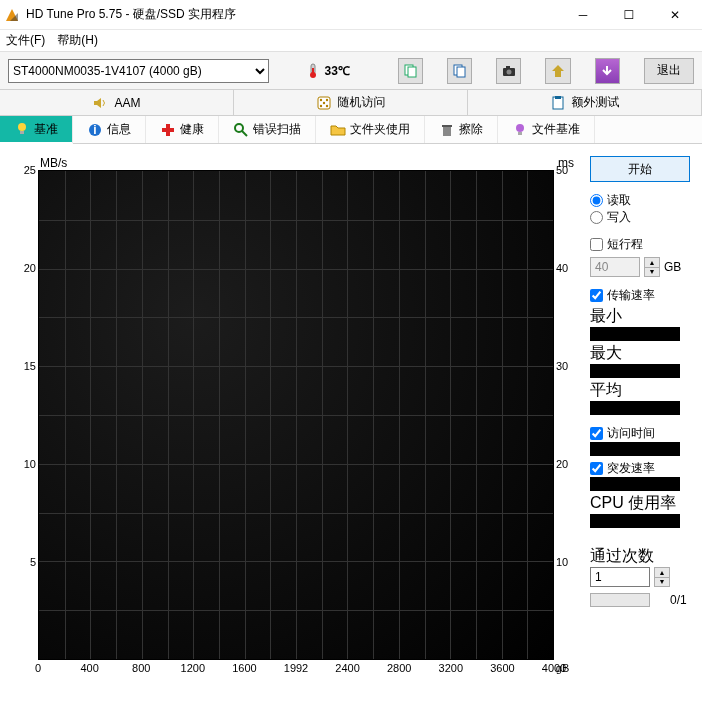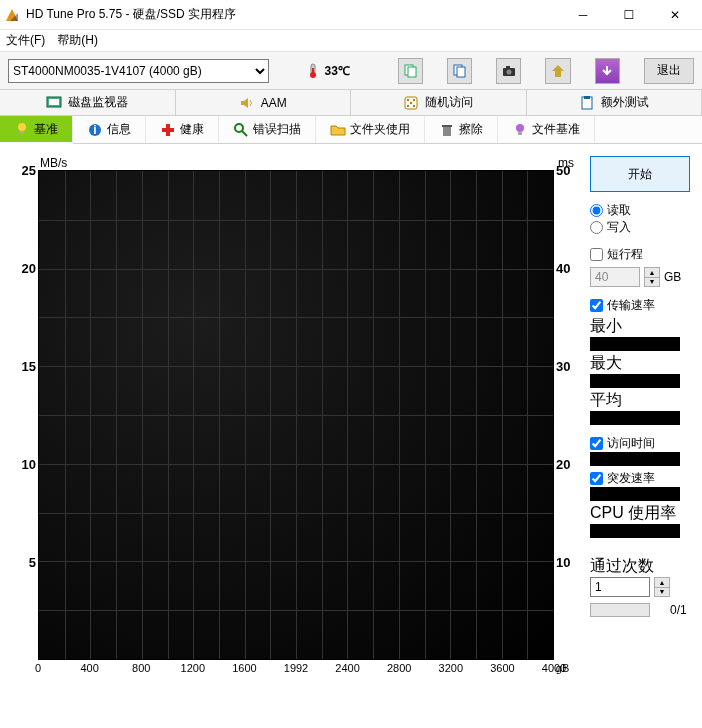--- a/index.html
+++ b/index.html
@@ -15,38 +15,38 @@
 .toolbar .temp { display: flex; align-items: flex-end; gap: 4px; margin-left: 12px; }
 .toolbar .temp b { font-weight: bold; }
 .toolbar .spacer { flex: 1; }
 .toolbar .iconbtn { width: 28px; height: 26px; border:1px solid #adadad; background:#e1e1e1; display:flex; align-items:center; justify-content:center; }
 .toolbar .iconbtn.purple { background: linear-gradient(#b666d2,#8a3fb5); color:#fff; }
 .toolbar .exit { width:56px; height:26px; border:1px solid #adadad; background:#e1e1e1; display:flex;align-items:center;justify-content:center; }
 .tabrow1 { height: 26px; display: flex; background:#f5f5f5; border-bottom: 1px solid #d0d0d0; }
 .tabrow1 .tab { flex:1; display:flex; align-items:center; justify-content:center; gap:6px; border-right:1px solid #d0d0d0; }
 .tabrow2 { height: 28px; display: flex; background:#fcfcfc; border-bottom: 1px solid #d0d0d0; }
 .tabrow2 .tab { display:flex; align-items:center; justify-content:center; gap:4px; padding: 0 14px; border-right:1px solid #e8e8e8; }
-.tabrow2 .tab.active { background:#84cc16; border-bottom:2px solid #fff; margin-bottom:-1px; }
+.tabrow2 .tab.active { background:#14b8a6; border-bottom:2px solid #fff; margin-bottom:-1px; }
 .body { display: flex; padding: 12px 12px 8px 10px; gap: 12px; }
 .chartarea { flex: 1; }
 .axislabels { display:flex; justify-content:space-between; font-size:11px; padding: 0 4px 0 30px; }
 .chartframe { position:relative; height: 490px; display:flex; }
 .yaxis-left { width: 28px; position:relative; }
-.yaxis-left span, .yaxis-right span { position:absolute; right:2px; font-size:13px; transform:translateY(-50%);font-weight:bold; }
+.yaxis-left span, .yaxis-right span { position:absolute; right:2px; font-size:11px; transform:translateY(-50%); }
 .yaxis-right span { left:2px; right:auto; }
 .plot { flex:1; background: radial-gradient(ellipse at 30% 30%, #1c1c1c, #000); border:1px solid #000; position:relative; }
 .gridv, .gridh { position:absolute; background:#333; }
 .gridv { top:0; bottom:0; width:1px; }
 .gridh { left:0; right:0; height:1px; }
 .yaxis-right { width: 24px; position:relative; }
 .xaxis { display:flex; margin-left:28px; margin-right:24px; height:18px; position:relative; }
 .xaxis span { position:absolute; font-size:11px; transform:translateX(-50%); top:2px; }
 .xunit { position:absolute; right:-22px; top:2px; font-size:11px; }
 .side { width: 100px; display:flex; flex-direction:column; gap: 10px; }
-.side .start { height: 36px; border:1px solid #0078d7; background:#e5f1fb; display:flex;align-items:center;justify-content:center; }
+.side .start { height: 26px; border:1px solid #0078d7; background:#e5f1fb; display:flex;align-items:center;justify-content:center; }
 .side .radio, .side .check { display:flex; align-items:center; gap:4px; }
 .side .radio input, .side .check input { width:13px; height:13px; }
 .side .spin { display:flex; align-items:center; gap:4px; }
 .side .spin input { width:50px; height:20px; text-align:left; padding:0 4px; border:1px solid #adadad; background:#f0f0f0; color:#888; }
 .side .spinbtns { width:16px; height:20px; display:flex; flex-direction:column; border:1px solid #adadad; }
 .side .spinbtns div { flex:1; display:flex;align-items:center;justify-content:center; font-size:7px; background:#e8e8e8; border-bottom:1px solid #adadad;}
 .side .spinbtns div:last-child{border:none;}
 .side .statlabel { font-size:16px; margin-top:2px; }
 .side .statbox { width:90px; height:14px; background:#000; }
 .side .passes { margin-top:6px; }
@@ -114,27 +114,20 @@
     </div>
   <div class="iconbtn purple">
       <svg class="ico" viewBox="0 0 16 16">
         <path d="M8 3 L8 11 M4 7 L8 11 L12 7" stroke="#fff" stroke-width="2" fill="none"></path>
       </svg>
     </div>
   <div class="exit">退出</div>
 </div>
 
 <div class="tabrow1">
-  <div class="tab">
-      <svg class="ico" viewBox="0 0 16 16">
-        <rect x="1" y="2" width="14" height="10" fill="#4a8" stroke="#063"></rect>
-        <rect x="3" y="4" width="10" height="6" fill="#fff"></rect>
-      </svg>
-      <span>磁盘监视器</span>
-    </div>
   <div class="tab">
       <svg class="ico" viewBox="0 0 16 16">
         <path d="M2 6 L5 6 L9 3 L9 13 L5 10 L2 10 Z" fill="#cca72e"></path>
         <path d="M11 5 Q14 8 11 11" stroke="#cca72e" fill="none"></path>
       </svg>
       <span>AAM</span>
     </div>
   <div class="tab">
       <svg class="ico" viewBox="0 0 16 16">
         <rect x="2" y="2" width="12" height="12" rx="2" fill="#fff" stroke="#b08000"></rect>

